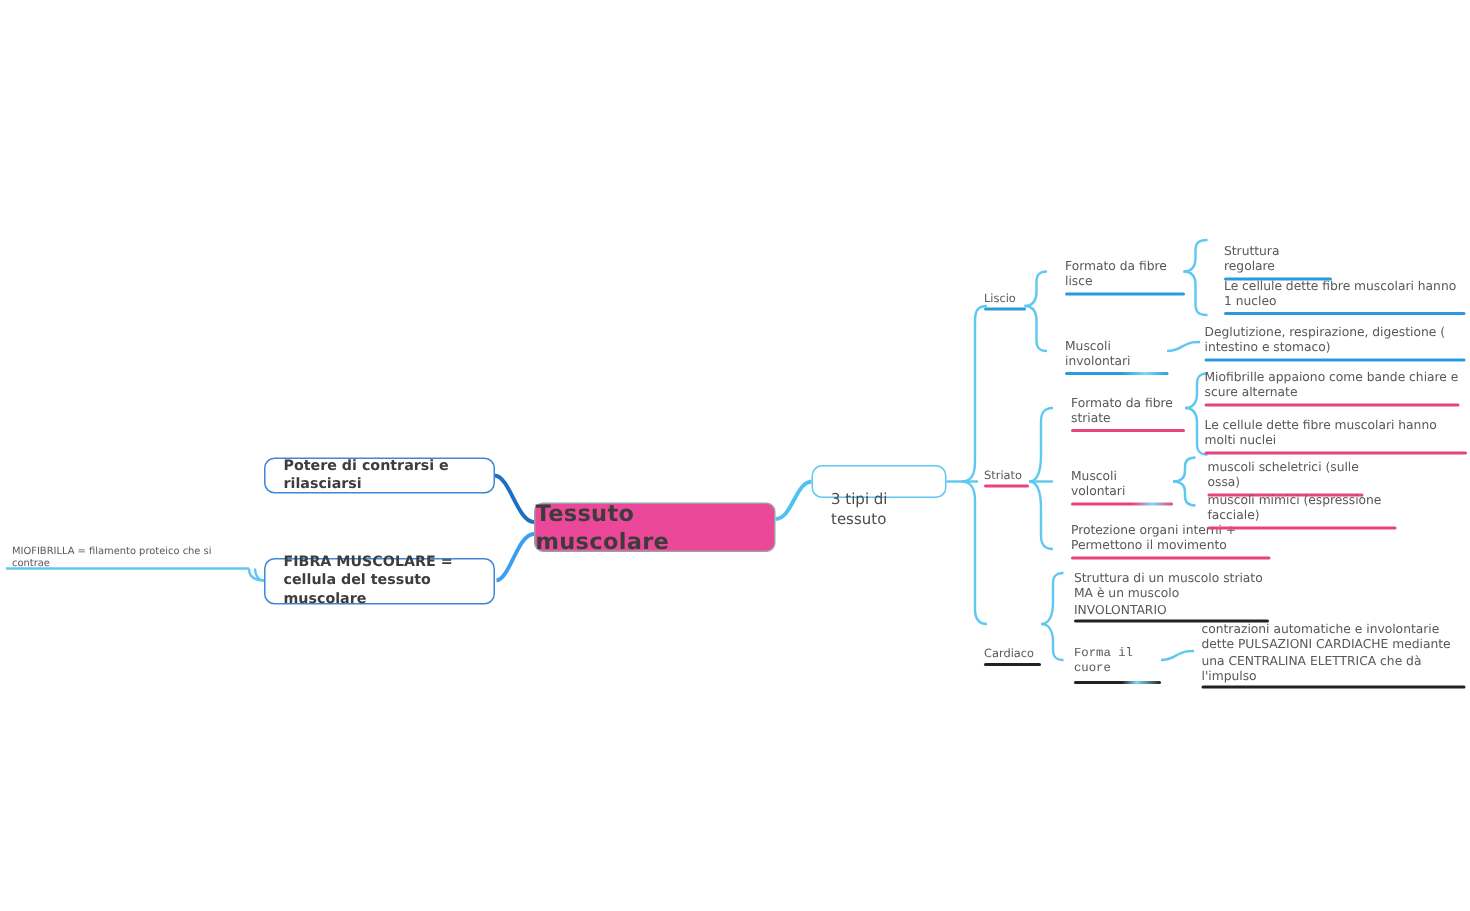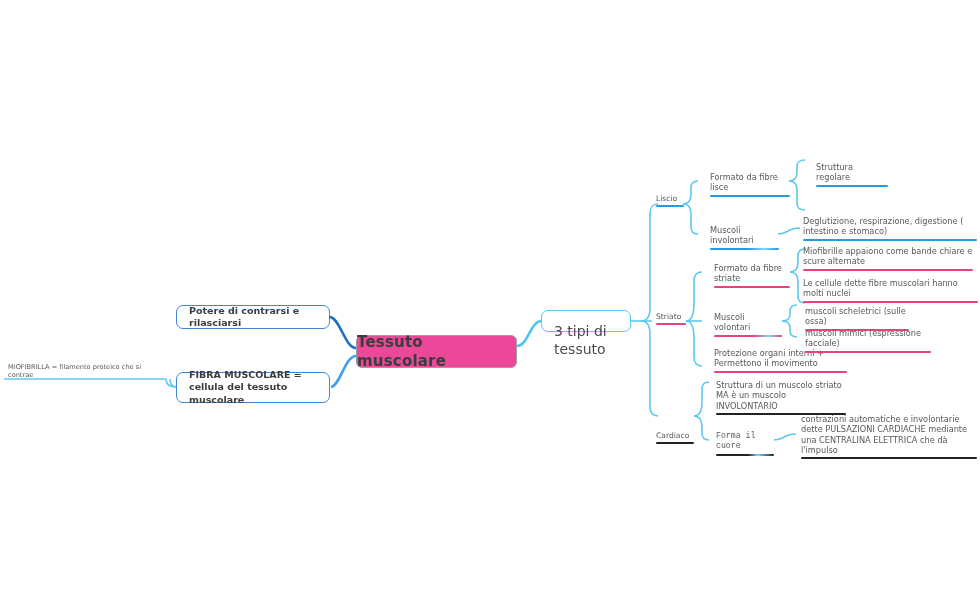--- a/index.html
+++ b/index.html
@@ -127,21 +127,21 @@
 
   <div class="node boxed" style="left:176px;top:372px;width:154px;height:31px;">
     <span class="txt" style="font-size:9.5px;font-weight:bold;line-height:1.3;">FIBRA MUSCOLARE = cellula del tessuto muscolare</span>
   </div>
 
   <div class="node ul tiny" style="left:8px;top:363px;width:158px;">
     <span class="txt">MIOFIBRILLA = filamento proteico che si contrae</span>
   </div>
 
   <div class="node boxed light" style="left:541px;top:310px;width:90px;height:22px;justify-content:center;">
-    <span class="txt" style="font-size:14px;margin-top:39px;">3 tipi di tessuto</span>
+    <span class="txt" style="font-size:10px;margin-top:39px;">3 tipi di tessuto</span>
   </div>
 
   <div class="node ul small" style="left:656px;top:194px;width:28px;">
     <span class="txt">Liscio</span>
     <span class="bar bar-blue" style="top: 11px; bottom: auto;"></span>
   </div>
 
   <div class="node ul" style="left:710px;top:172px;width:80px;">
     <span class="txt">Formato da fibre lisce</span>
     <span class="bar bar-blue" style="top: 23px; bottom: auto;"></span>
@@ -150,20 +150,24 @@
   <div class="node ul" style="left:710px;top:225px;width:69px;">
     <span class="txt">Muscoli involontari</span>
     <span class="bar bar-grad-lb" style="top: 23px; bottom: auto;"></span>
   </div>
 
   <div class="node ul" style="left:816px;top:162px;width:72px;">
     <span class="txt">Struttura regolare</span>
     <span class="bar bar-blue" style="top: 23px; bottom: auto;"></span>
   </div>
 
+  <div class="node ul" style="left:816px;top:185px;width:161px;">
+    <span class="txt">Le cellule dette fibre muscolari hanno 1 nucleo</span>
+    <span class="bar bar-blue" style="top: 23px; bottom: auto;"></span>
+  </div>
 
   <div class="node ul" style="left:803px;top:216px;width:174px;">
     <span class="txt">Deglutizione, respirazione, digestione ( intestino e stomaco)</span>
     <span class="bar bar-blue" style="top: 23px; bottom: auto;"></span>
   </div>
 
   <div class="node ul small" style="left:656px;top:312px;width:30px;">
     <span class="txt">Striato</span>
     <span class="bar bar-pink" style="top: 11px; bottom: auto;"></span>
   </div>

